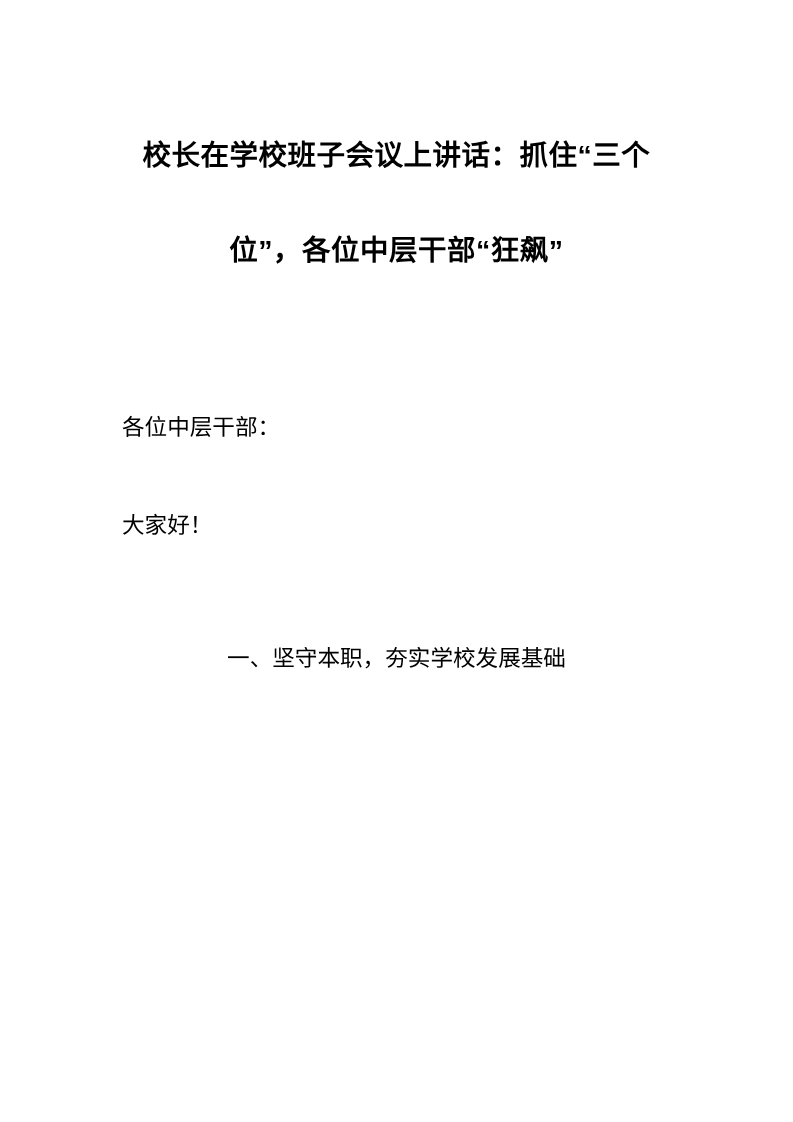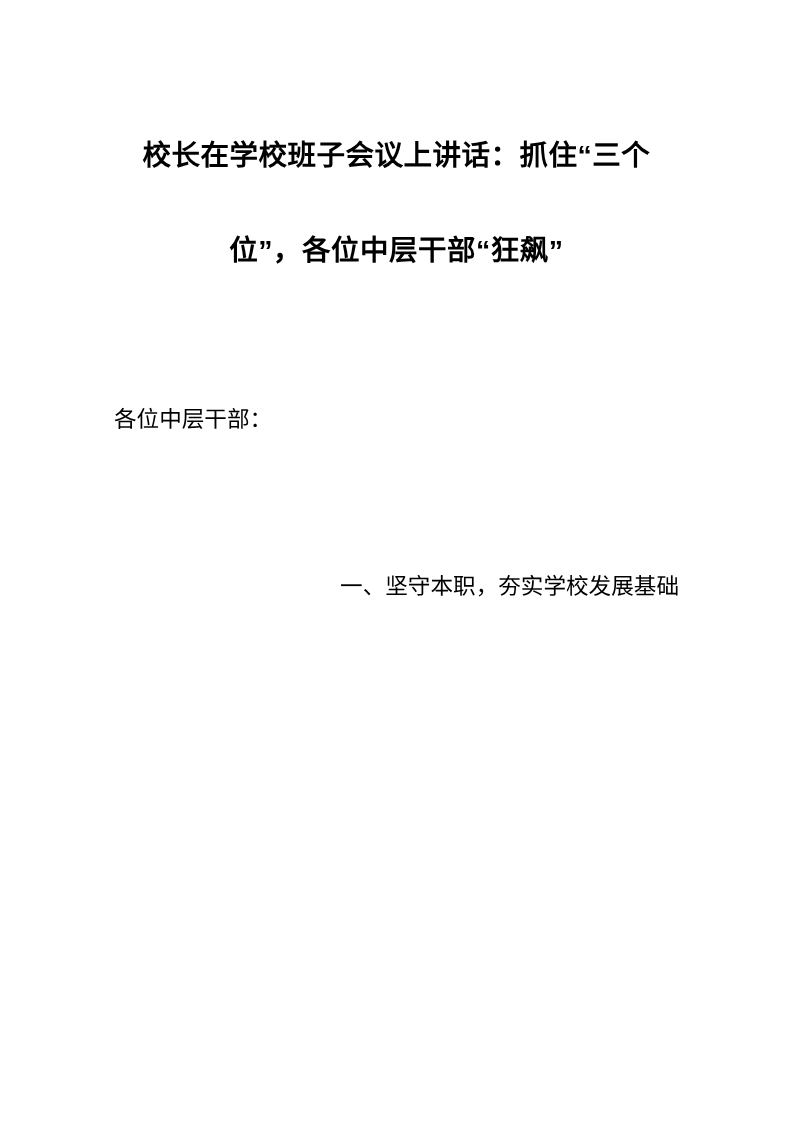--- a/index.html
+++ b/index.html
@@ -45,38 +45,38 @@
     color: #000000;
     white-space: normal;
   }
 
   .title-block {
     padding-top: 108px;
   }
 
   
   .para {
-    margin: 0;
+    margin: 8px;
     padding: 0;
     font-size: 22.6px;
     font-weight: normal;
     line-height: 40px;
     text-align: justify;
     text-justify: inter-ideograph;
     color: #000000;
     letter-spacing: 0px;
   }
 
   .section-heading {
     margin: 0;
     padding: 0;
     font-size: 22.6px;
     font-weight: normal;
     line-height: 40px;
-    text-align: right;
+    text-align: center;
     color: #000000;
   }
 
   
   .gap-salutation { height: 102px; }
   .gap-sm { height: 42px; }
   .gap-md { height: 43px; }
 
 </style>
 </head>
@@ -88,20 +88,21 @@
     <div class="title-block">
       <h1 class="doc-title"><span>校长在学校班子会议上讲话：抓住“三个</span><br><span>位”，各位中层干部“狂飙”</span></h1>
     </div>
 
     <div class="gap-salutation"></div>
 
     <p class="para">各位中层干部：</p>
 
     <div class="gap-sm"></div>
 
+    <p class="para">大家好！</p>
 
     <div class="gap-sm"></div>
 
 
     <div class="gap-md"></div>
 
     <p class="section-heading">一、坚守本职，夯实学校发展基础</p>
 
     <div class="gap-md"></div>
 

